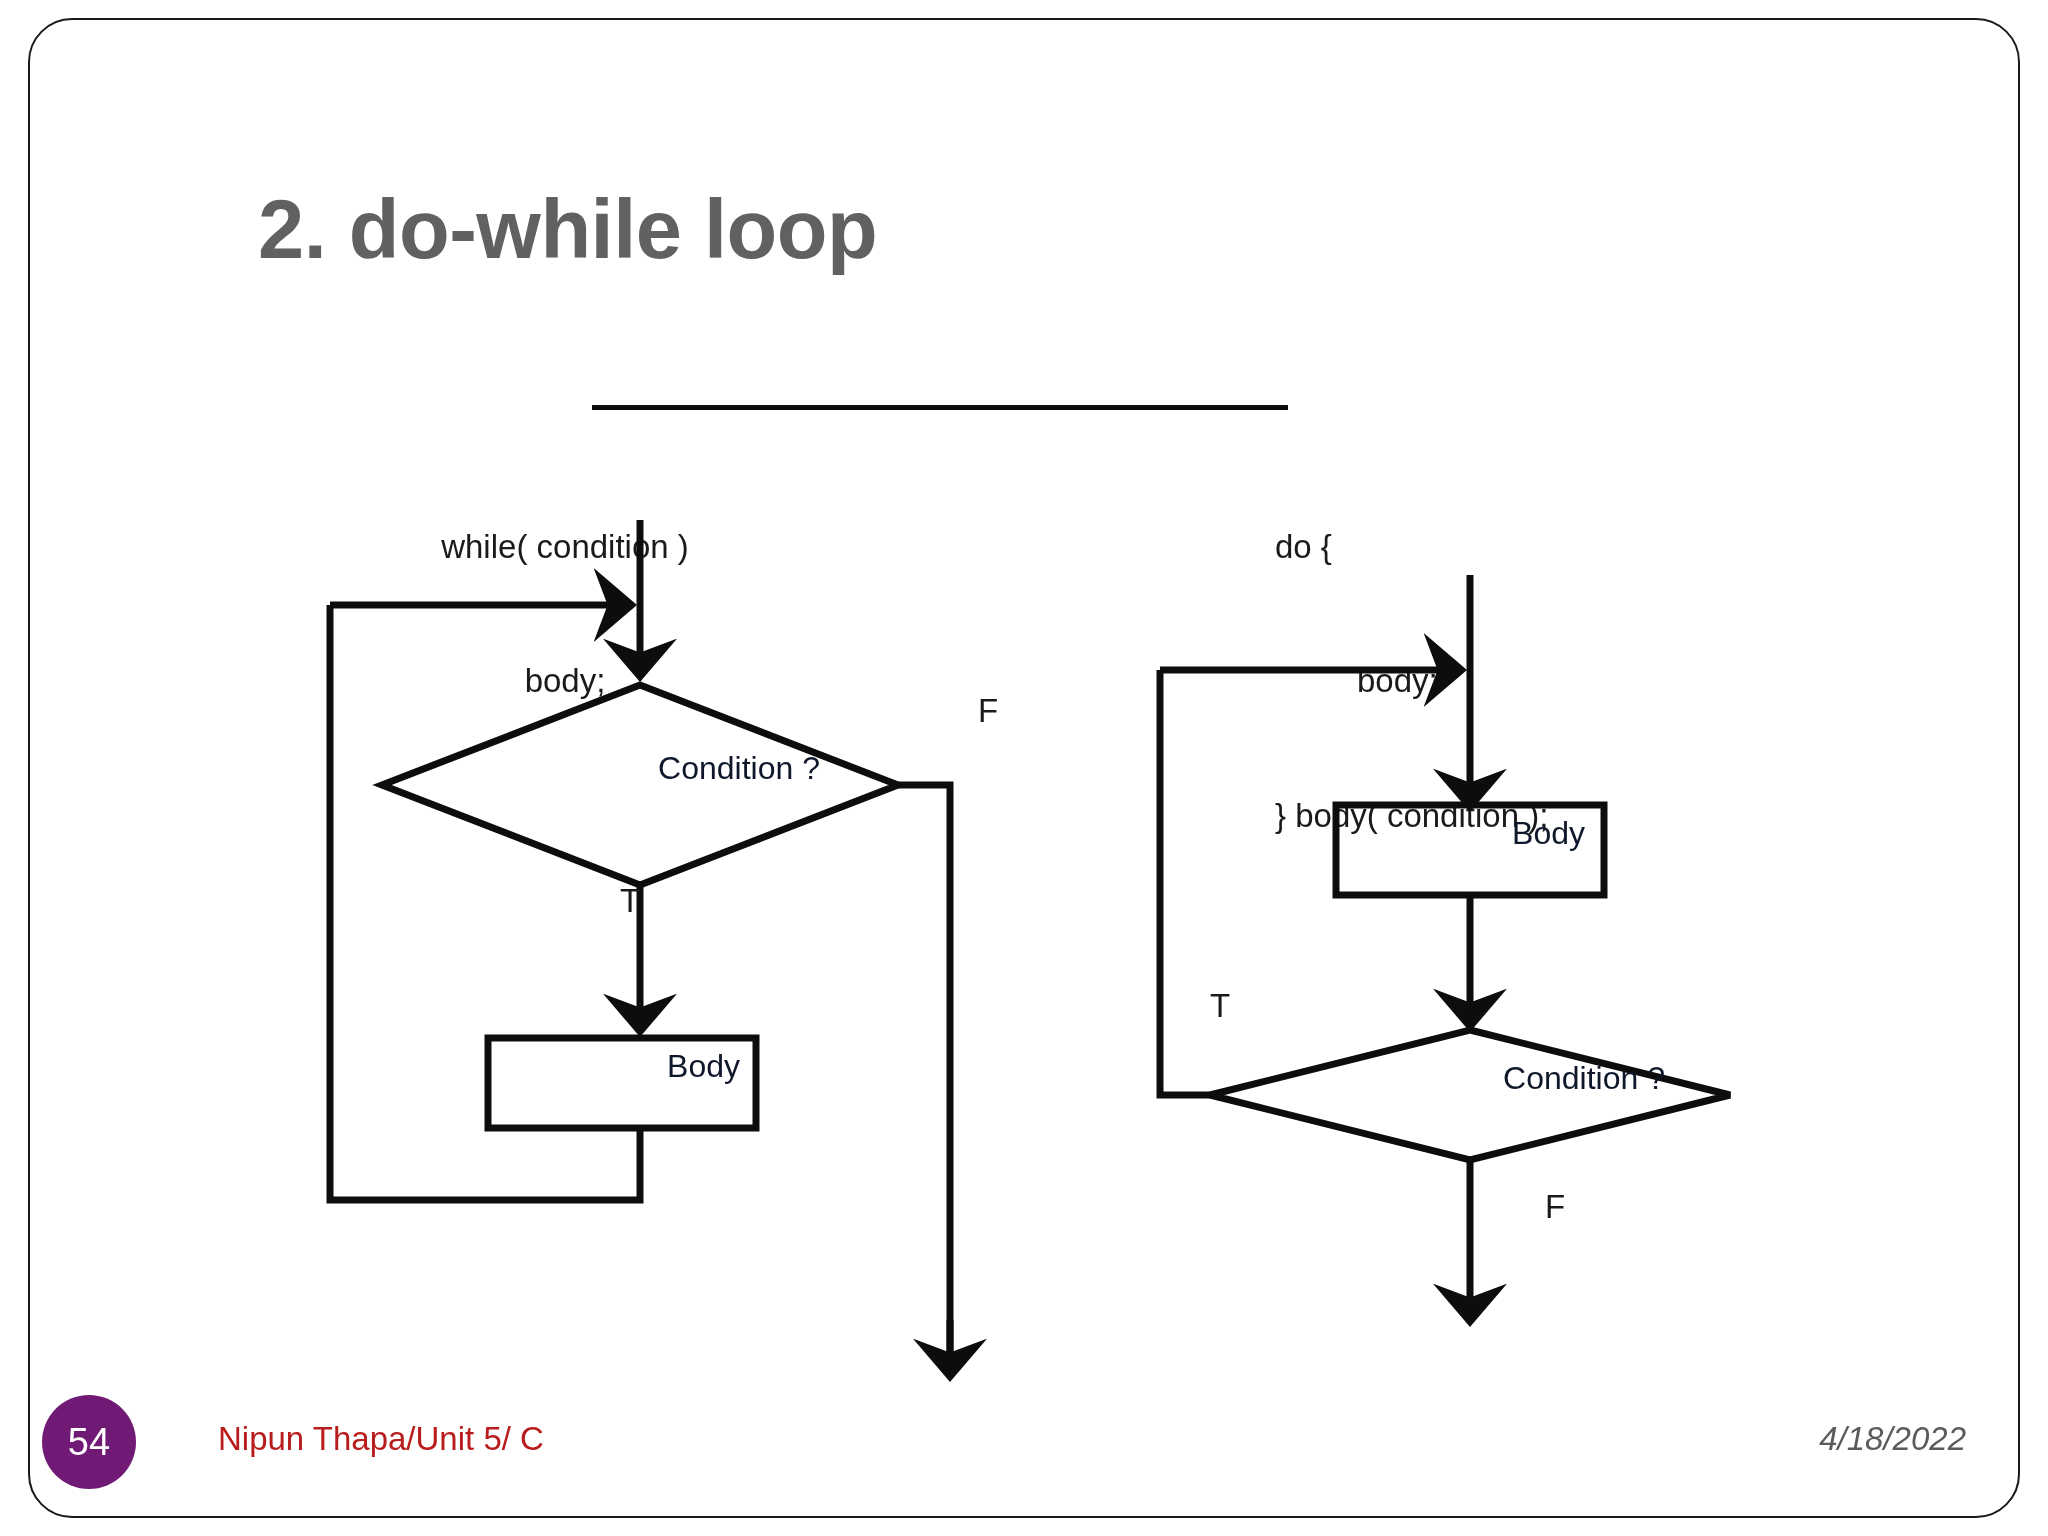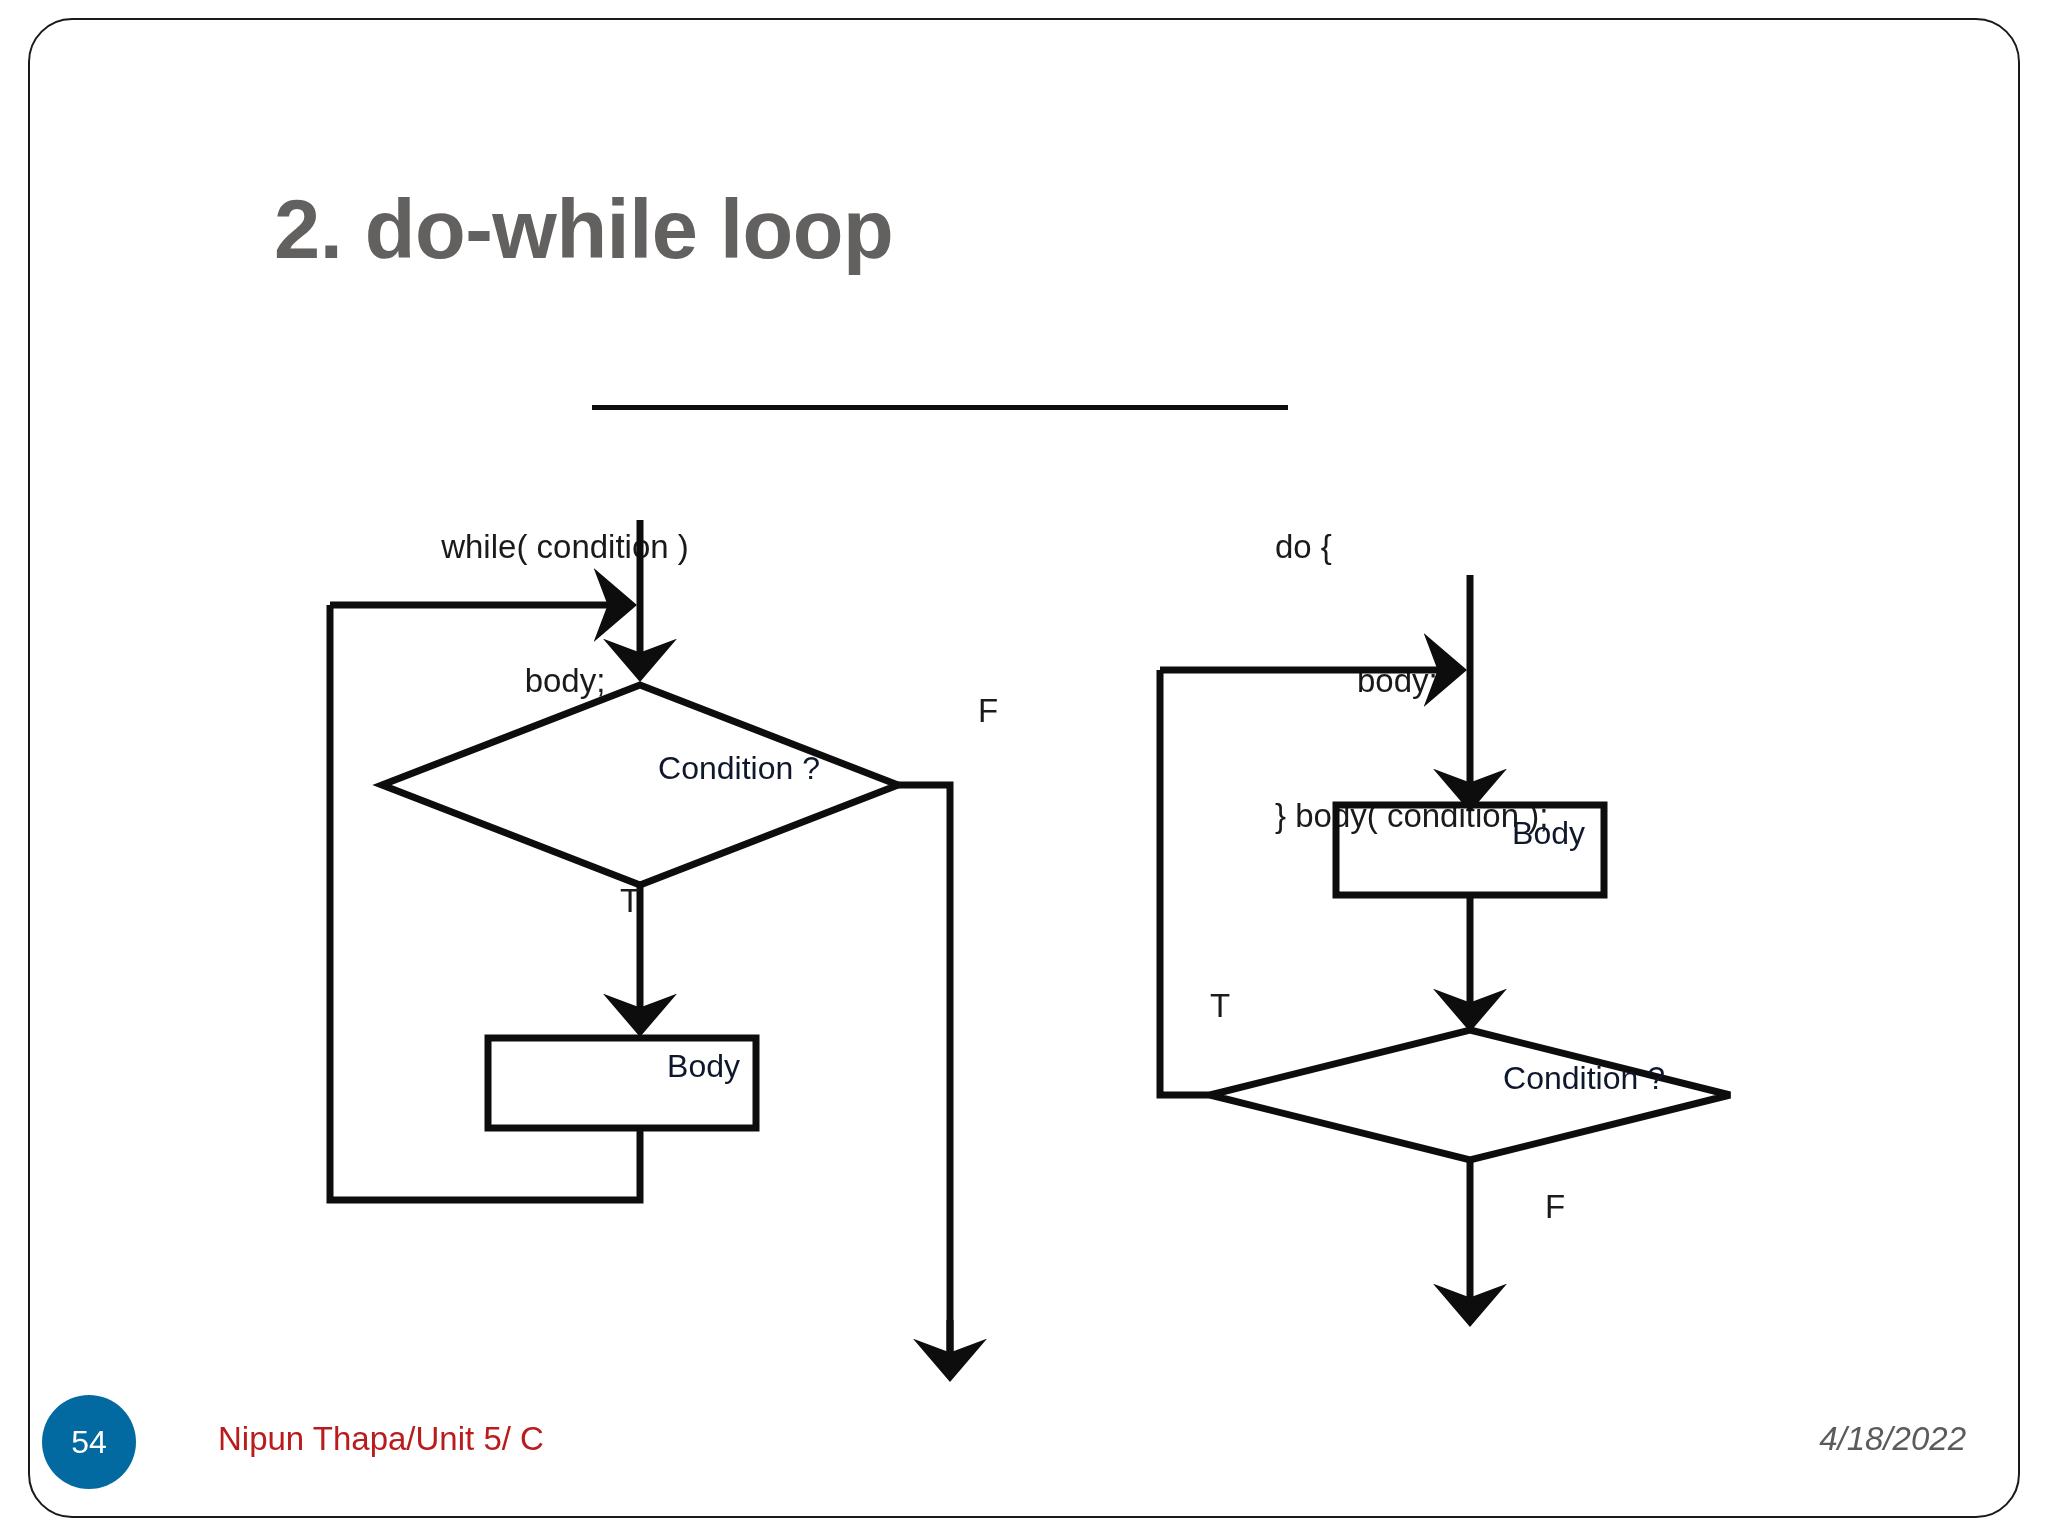--- a/index.html
+++ b/index.html
@@ -30,21 +30,20 @@
   
   .slide-title {
     position: absolute;
     left: 228px;
     top: 162px;
     font-size: 83px;
     font-weight: bold;
     color: #636060;
     letter-spacing: -0.5px;
     white-space: nowrap;
-    margin-left: 16px;
   }
 
   
   .diagram-heading {
     position: absolute;
     left: 560px;
     top: 330px;
     font-size: 41px;
     font-weight: bold;
     color: #0d0d0d;
@@ -108,23 +107,23 @@
   .lbl-r-F    { left: 1515px; top: 1168px; }
 
   
   .page-badge {
     position: absolute;
     left: 12px;
     top: 1375px;
     width: 94px;
     height: 94px;
     border-radius: 50%;
-    background: #0369a1;
+    background: #701a75;
     color: #ffffff;
-    font-size: 32px;
+    font-size: 38px;
     display: flex;
     align-items: center;
     justify-content: center;
   }
   .footer-author {
     position: absolute;
     left: 188px;
     top: 1400px;
     font-size: 33px;
     color: #b91c1c;

